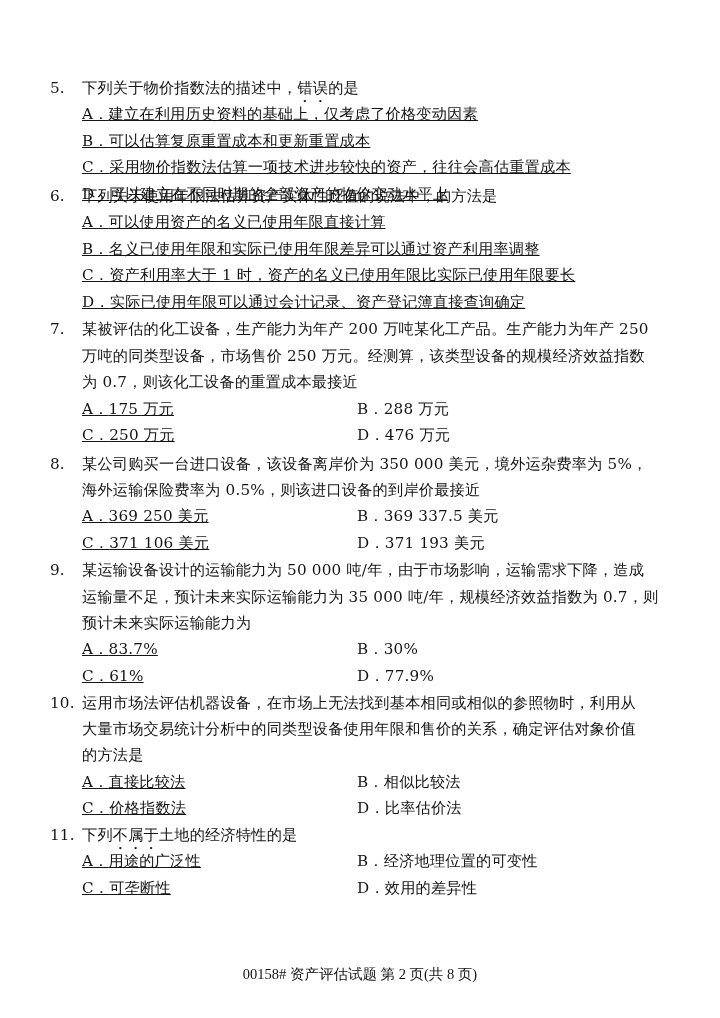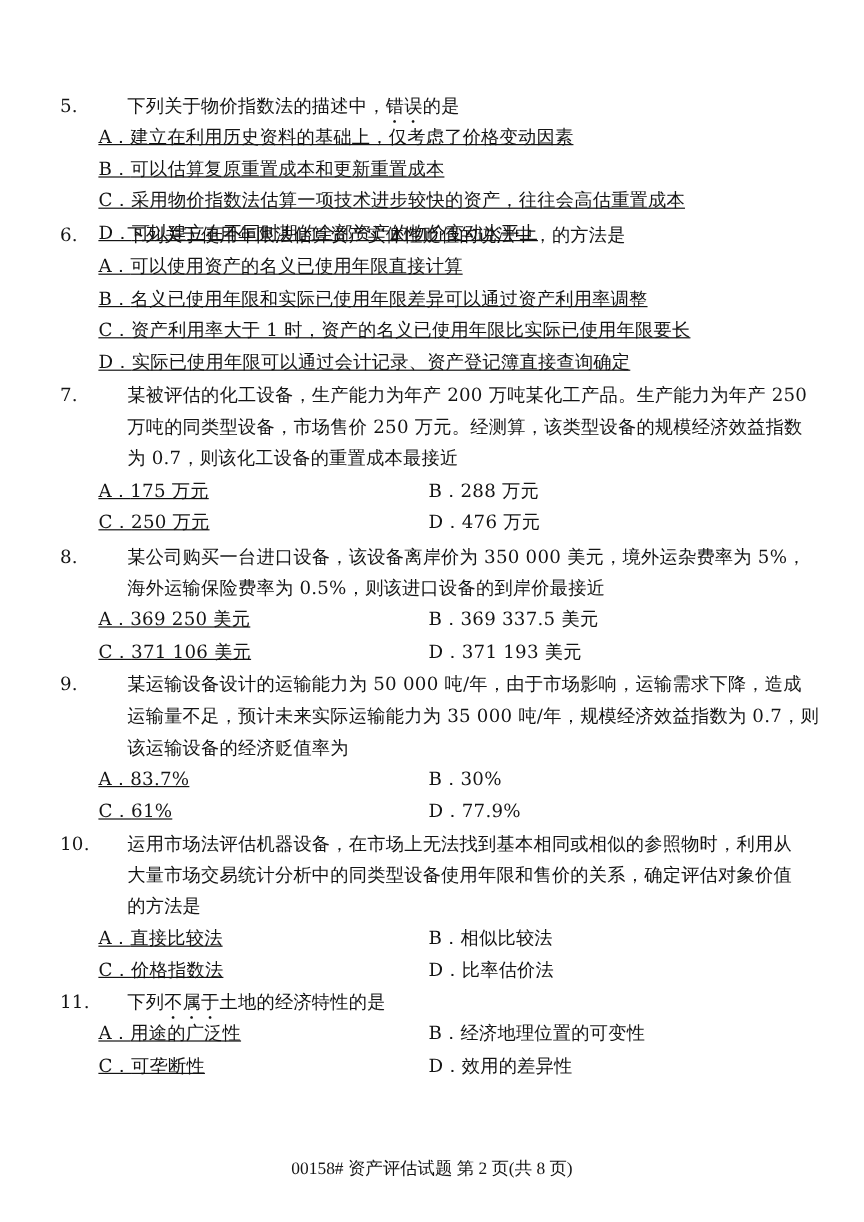--- a/index.html
+++ b/index.html
@@ -2,21 +2,21 @@
 <html><head>
   <meta charset="utf-8">
   <style>
     html, body { margin: 0; padding: 0; background: #ffffff; }
     body { width: 720px; height: 1018px; position: relative; overflow: hidden;
            font-family: "DejaVu Serif", "Liberation Serif", serif; color: #141414; }
     .page { position: absolute; left: 0; top: 0; width: 720px; height: 1018px; }
     .q { position: absolute; left: 0; width: 720px; }
     .line { position: absolute; height: 26px; font-size: 15.2px; line-height: 26px; white-space: nowrap; letter-spacing: 0.2px; }
     .num { left: 50px; }
-    .stem { left: 82px; margin-left: 24px; }
+    .stem { left: 82px; }
     .opt-l { left: 82px; text-decoration: underline; }
     .opt-r { left: 357px; }
     .dot-emph { text-emphasis: dot; -webkit-text-emphasis: dot; text-emphasis-position: under; -webkit-text-emphasis-position: under; }
     .footer { position: absolute; top: 963px; left: 0; width: 720px; text-align: center;
               font-size: 14.5px; line-height: 22px; font-family: "Liberation Serif", "DejaVu Serif", serif; }
   </style>
 </head>
 <body>
 
 <div class="page">
@@ -58,21 +58,21 @@
     <div class="line opt-l" style="top:503px"><span>A．</span><span>369 250 美元</span></div>
     <div class="line opt-r" style="top:503px"><span>B．</span><span>369 337.5 美元</span></div>
     <div class="line opt-l" style="top:530px"><span>C．</span><span>371 106 美元</span></div>
     <div class="line opt-r" style="top:530px"><span>D．</span><span>371 193 美元</span></div>
   </div>
 
   <div class="q">
     <div class="line num" style="top:557px">9.</div>
     <div class="line stem" style="top:557px">某运输设备设计的运输能力为 50 000 吨/年，由于市场影响，运输需求下降，造成</div>
     <div class="line stem" style="top:584px">运输量不足，预计未来实际运输能力为 35 000 吨/年，规模经济效益指数为 0.7，则</div>
-    <div class="line stem" style="top:610px">该运输设备的经济贬值率为</div>
+    <div class="line stem" style="top:610px">预计未来实际运输能力为</div>
     <div class="line opt-l" style="top:636px"><span>A．</span><span>83.7%</span></div>
     <div class="line opt-r" style="top:636px"><span>B．</span><span>30%</span></div>
     <div class="line opt-l" style="top:663px"><span>C．</span><span>61%</span></div>
     <div class="line opt-r" style="top:663px"><span>D．</span><span>77.9%</span></div>
   </div>
 
   <div class="q">
     <div class="line num" style="top:690px">10.</div>
     <div class="line stem" style="top:690px">运用市场法评估机器设备，在市场上无法找到基本相同或相似的参照物时，利用从</div>
     <div class="line stem" style="top:716px">大量市场交易统计分析中的同类型设备使用年限和售价的关系，确定评估对象价值</div>

